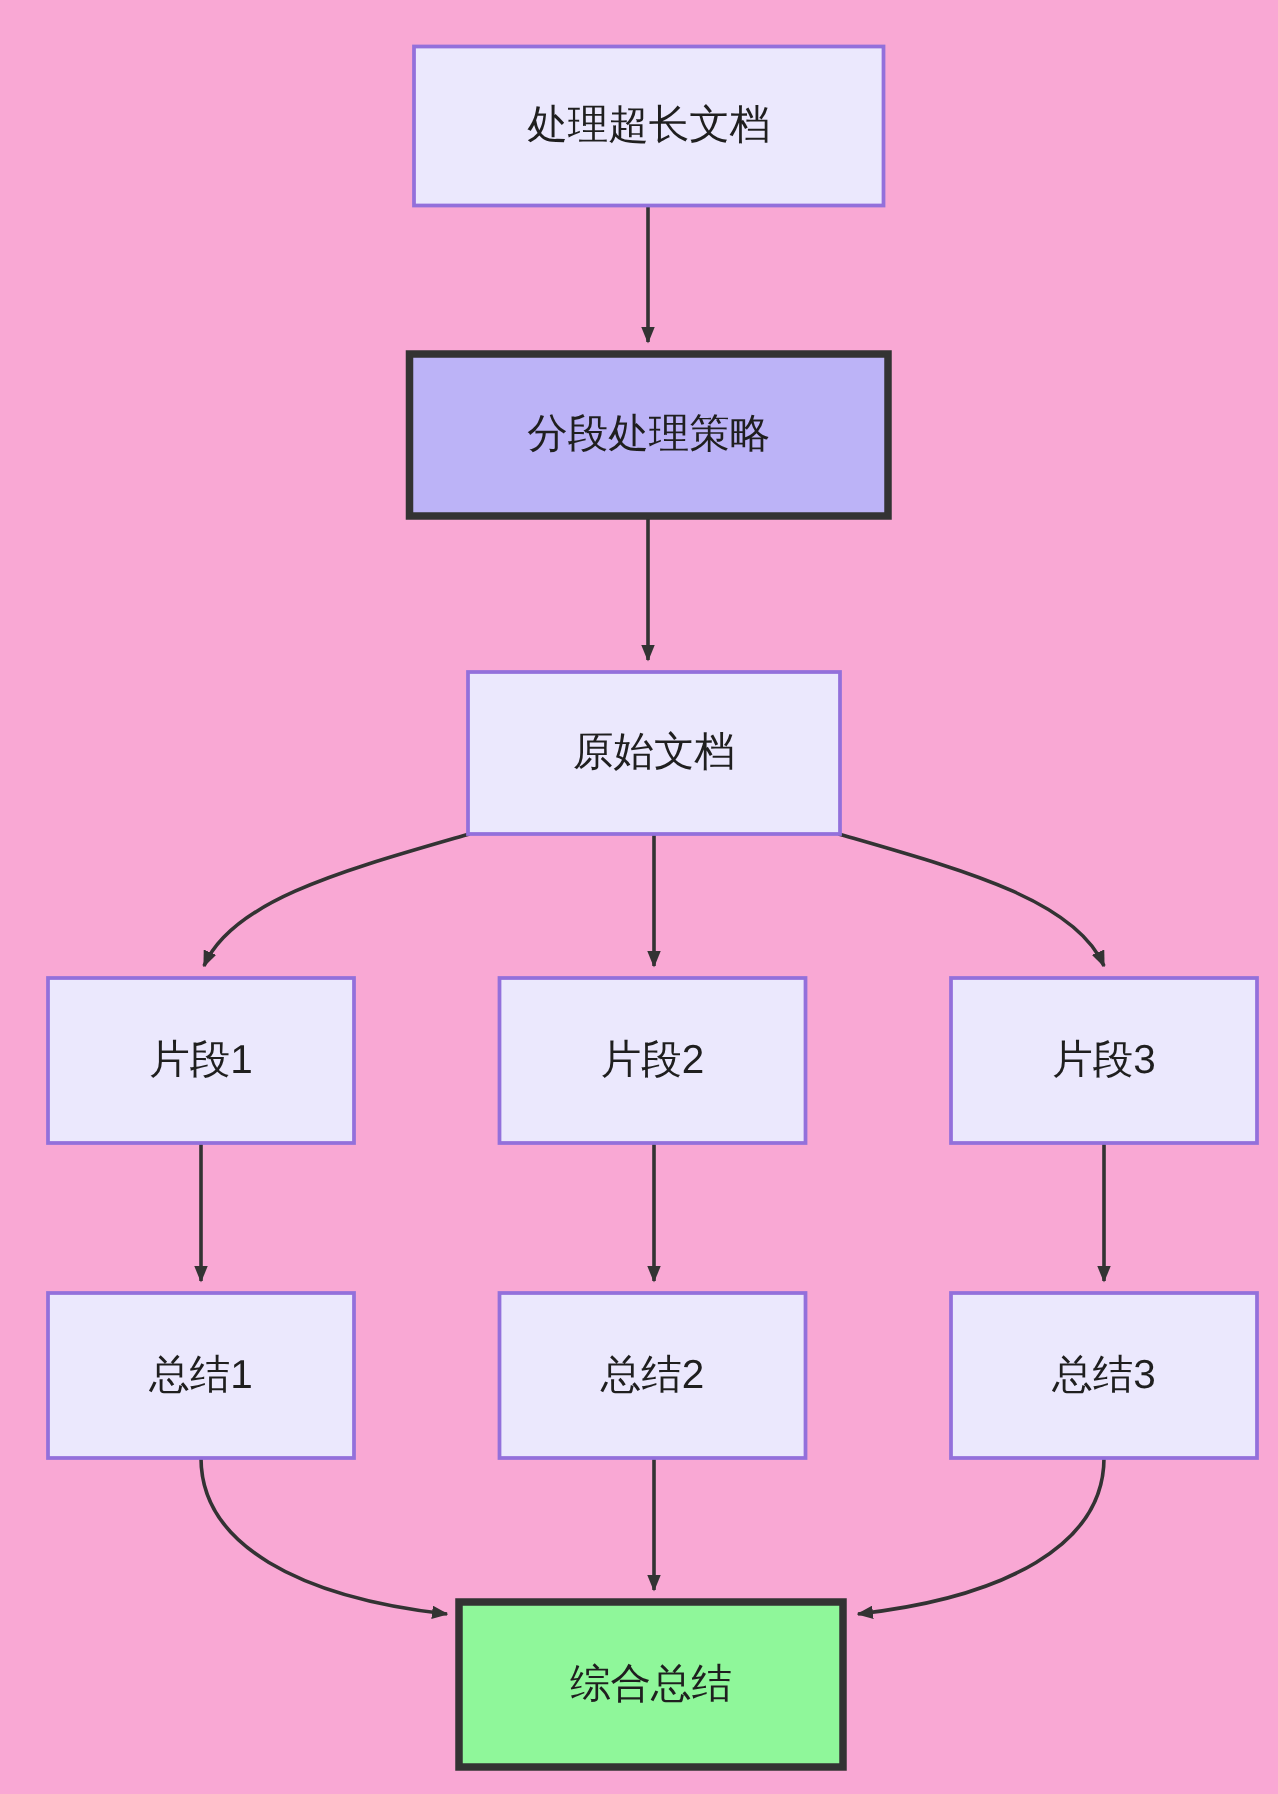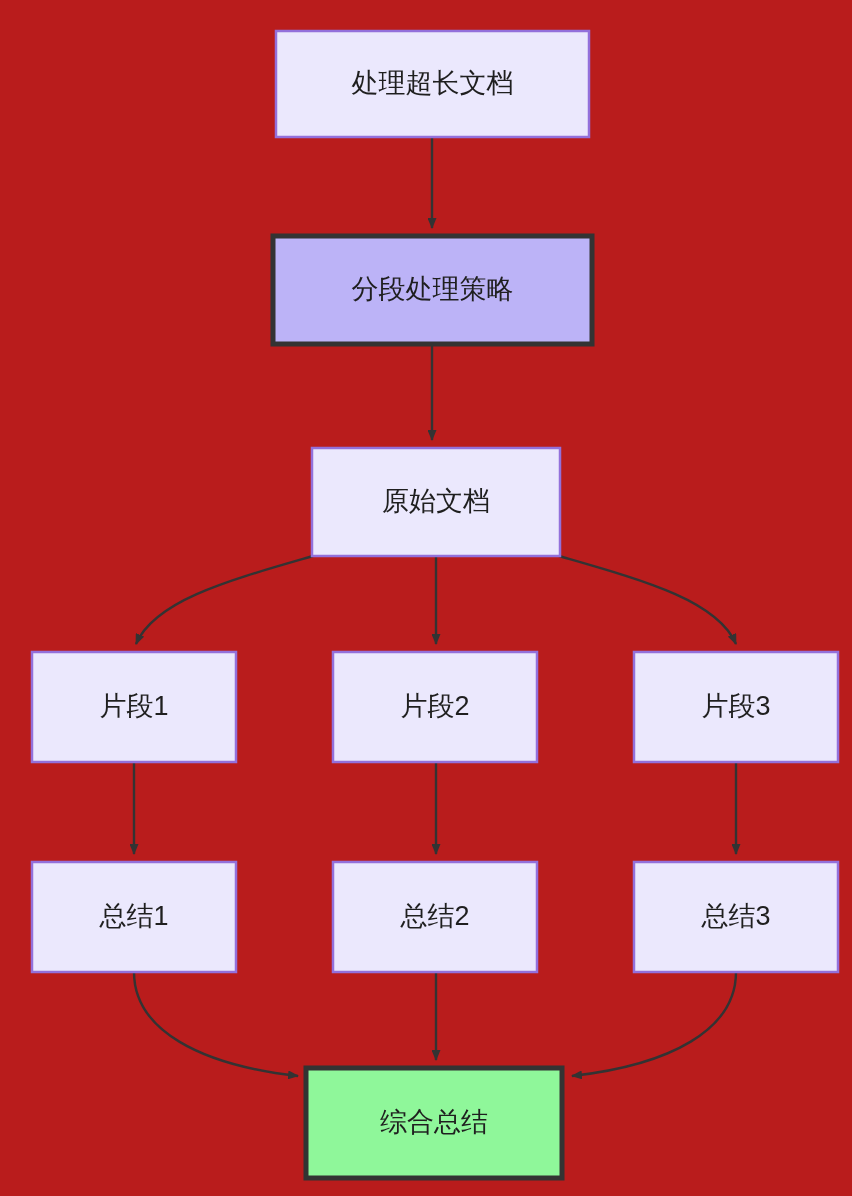--- a/index.html
+++ b/index.html
@@ -10,21 +10,21 @@
   body {
     width: 852px;
     height: 1196px;
     font-family: "Liberation Sans", "DejaVu Sans", sans-serif;
     overflow: hidden;
   }
   #diagram-root {
     position: relative;
     width: 852px;
     height: 1196px;
-    background: #b91c1c;
+    background: #f9a8d4;
   }
   svg.flow {
     position: absolute;
     top: 0;
     left: 0;
     width: 852px;
     height: 1196px;
     display: block;
   }
   .node-rect {

